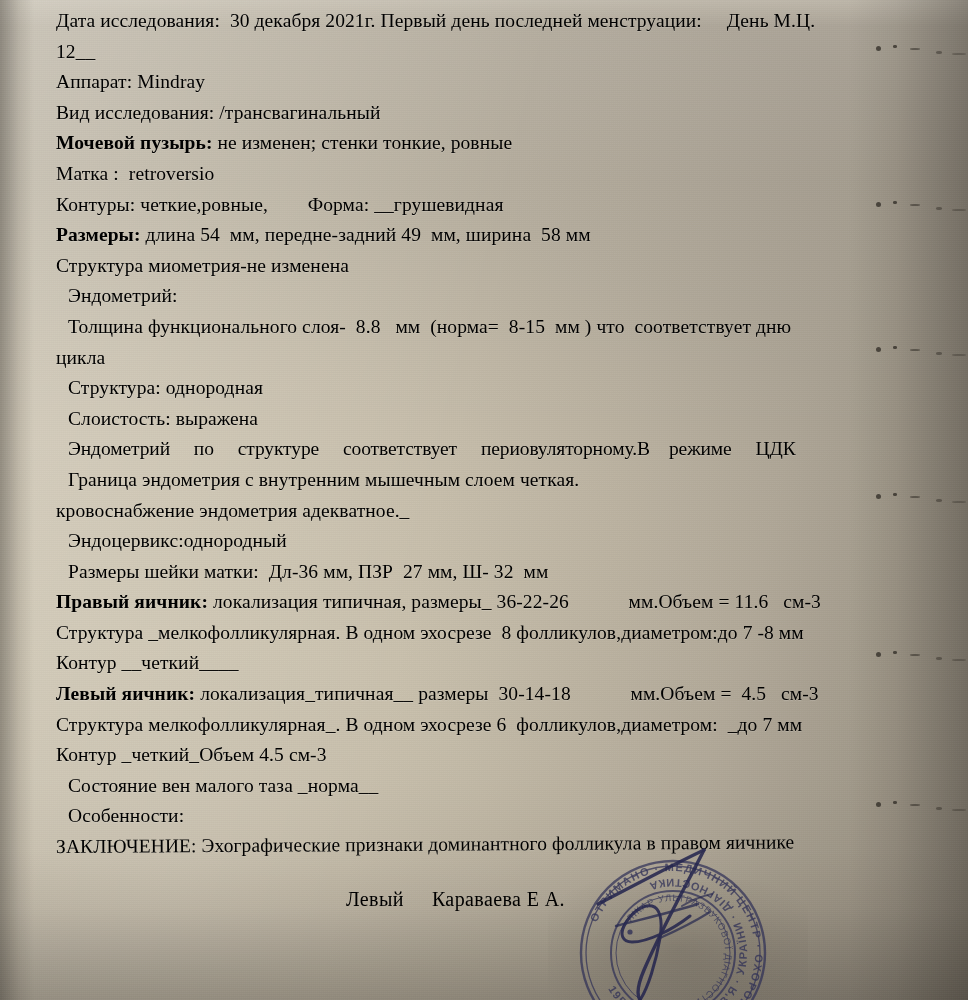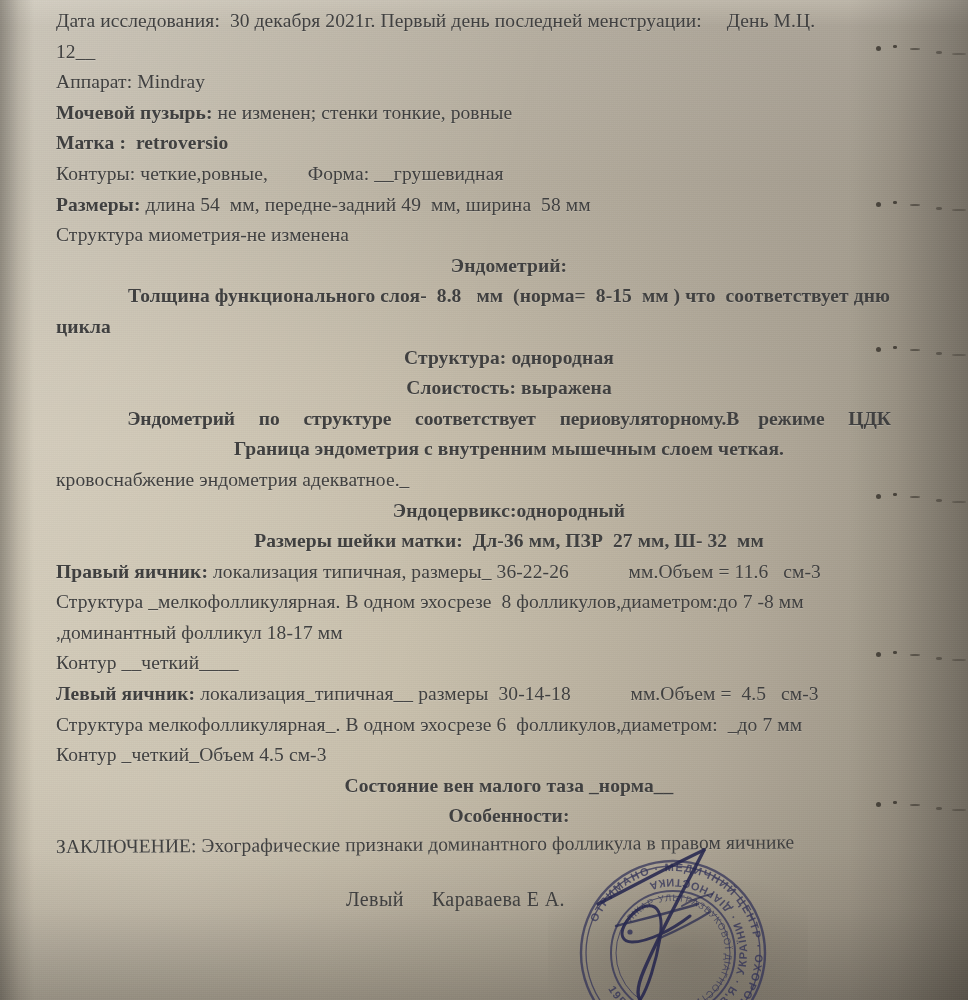--- a/index.html
+++ b/index.html
@@ -9,21 +9,21 @@
     background: #3a3631;
   }
 
   #page {
     position: relative;
     width: 968px;
     height: 1000px;
     overflow: hidden;
     background: #c9c0b0;
     font-family: "Liberation Serif", "DejaVu Serif", serif;
-    color: #404040;
+    color: #000000;
     -webkit-font-smoothing: antialiased;
   }
 
   
   .paper-base {
     position: absolute;
     inset: 0;
     background:
       radial-gradient(130% 95% at 18% 88%, #dbd2bf 0%, #d3cab6 26%, #c4bba9 52%, #b3ab9b 74%, #a49c8e 100%);
   }
@@ -88,22 +88,22 @@
     z-index: 6;
   }
 
   .line {
     font-size: 19.5px;
     line-height: 30.6px;
     letter-spacing: 0.1px;
     white-space: pre-wrap;
     text-shadow: 0 0.5px 0.6px rgba(255,255,255,0.16);
   }
-  .line.b       { font-weight: 700; }
-  .line.indent  { padding-left: 12px; text-align: center; }
+  .line.b       { font-weight: 400; }
+  .line.indent  { padding-left: 12px; }
   .line.tight   { letter-spacing: -0.1px; }
 
   
   .line.concl { transform: rotate(-0.35deg); transform-origin: left center; }
   .sig-line {
     margin-top: 22px;
     padding-left: 290px;
     font-size: 20px;
     line-height: 28px;
     letter-spacing: 0.4px;
@@ -216,20 +216,21 @@
       <span class="d3"></span>
       <span class="d4"></span>
       <span class="d5"></span>
   </div>
 
   <div class="doc-body">
 
     <div class="line">Дата исследования:  30 декабря 2021г. Первый день последней менструации:     День М.Ц.</div>
     <div class="line">12__</div>
     <div class="line">Аппарат: Mindray</div>
+    <div class="line">Вид исследования: /трансвагинальный</div>
 
     <div class="line"><b>Мочевой пузырь:</b><span> не изменен; стенки тонкие, ровные</span></div>
 
     <div class="line b">Матка :  retroversio</div>
     <div class="line">Контуры: четкие,ровные,        Форма: __грушевидная</div>
 
     <div class="line"><b>Размеры:</b><span> длина 54  мм, передне-задний 49  мм, ширина  58 мм</span></div>
 
     <div class="line">Структура миометрия-не изменена</div>
     <div class="line b indent">Эндометрий:</div>
@@ -239,21 +240,20 @@
     <div class="line b indent">Слоистость: выражена</div>
     <div class="line b indent tight">Эндометрий     по     структуре     соответствует     периовуляторному.В    режиме     ЦДК</div>
     <div class="line b indent">Граница эндометрия с внутренним мышечным слоем четкая.</div>
     <div class="line">кровоснабжение эндометрия адекватное._</div>
     <div class="line b indent">Эндоцервикс:однородный</div>
     <div class="line b indent">Размеры шейки матки:  Дл-36 мм, ПЗР  27 мм, Ш- 32  мм</div>
 
     <div class="line"><b>Правый яичник:</b><span> локализация типичная, размеры_ 36-22-26            мм.Объем = 11.6   см-3</span></div>
 
     <div class="line">Структура _мелкофолликулярная. В одном эхосрезе  8 фолликулов,диаметром:до 7 -8 мм</div>
-    <div class="line">,доминантный фолликул 18-17 мм</div>
     <div class="line">Контур __четкий____</div>
 
     <div class="line"><b>Левый яичник:</b><span> локализация_типичная__ размеры  30-14-18            мм.Объем =  4.5   см-3</span></div>
 
     <div class="line">Структура мелкофолликулярная_. В одном эхосрезе 6  фолликулов,диаметром:  _до 7 мм</div>
     <div class="line">Контур _четкий_Объем 4.5 см-3</div>
     <div class="line b indent">Состояние вен малого таза _норма__</div>
     <div class="line b indent">Особенности:</div>
     <div class="line concl">ЗАКЛЮЧЕНИЕ: Эхографические признаки доминантного фолликула в правом яичнике</div>
 

